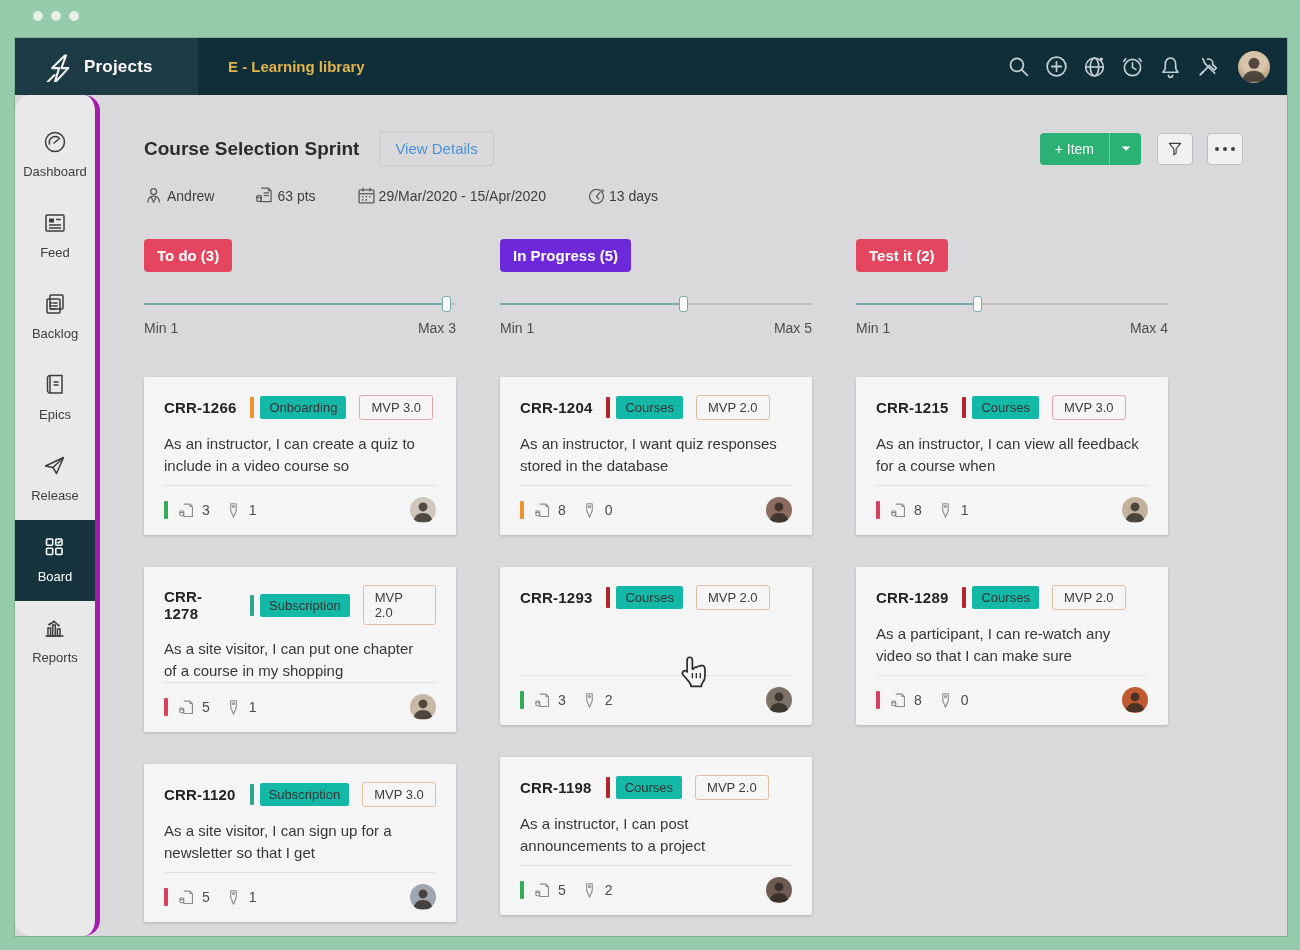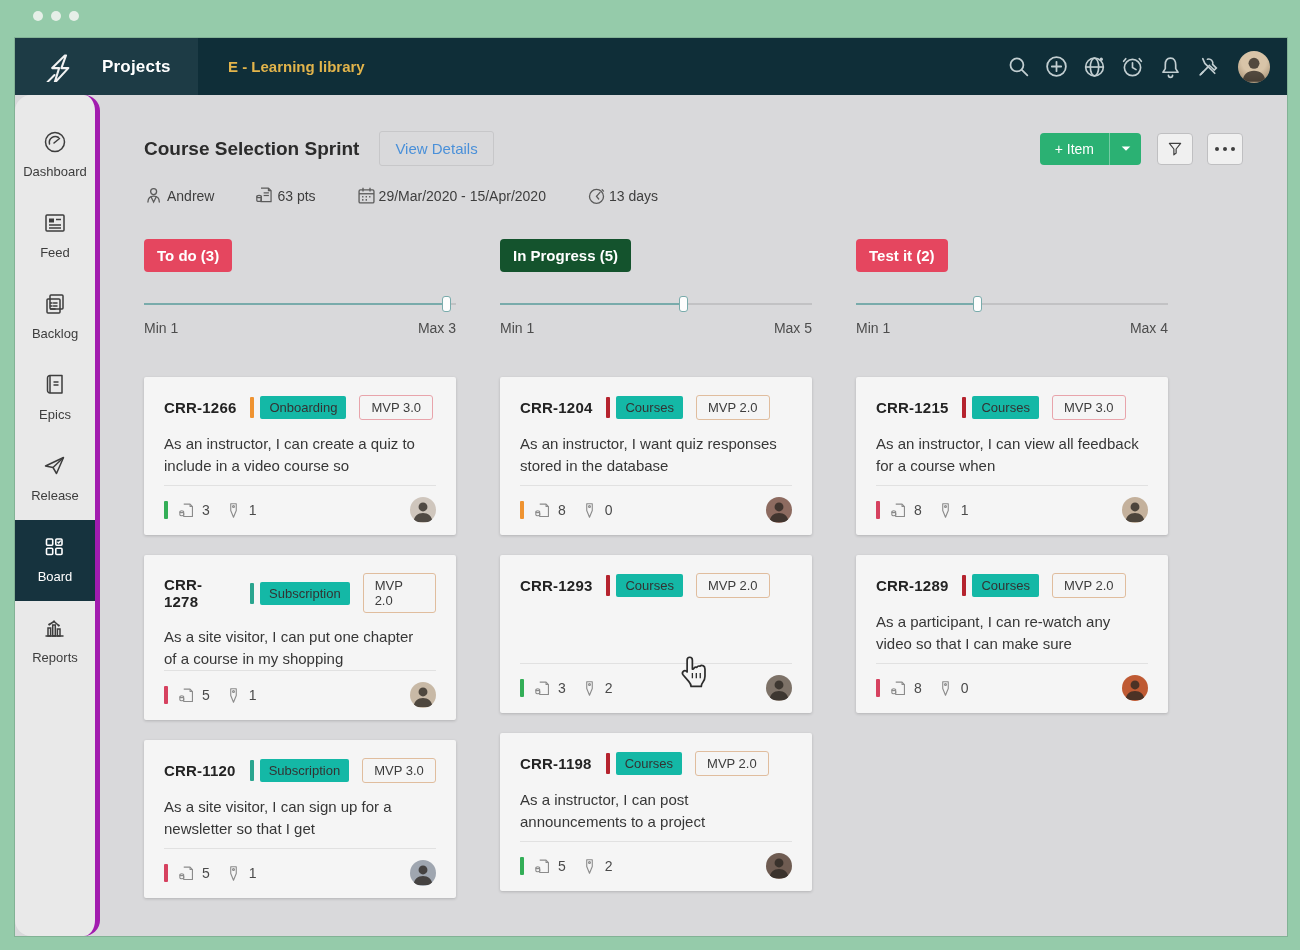--- a/index.html
+++ b/index.html
@@ -13,21 +13,21 @@
   .window-dots { position:absolute; top:11px; left:33px; display:flex; gap:8px; }
   .window-dots span { width:10px; height:10px; border-radius:50%; background:#e6efe8; }
 
   
   .app { position:absolute; top:38px; left:15px; right:13px; bottom:14px;
          display:flex; flex-direction:column; background:#d9d9db;
          box-shadow:0 0 0 1px rgba(0,0,0,.12); }
 
   
   .topbar { height:57px; background:#0f2e38; display:flex; align-items:stretch; flex-shrink:0; }
-  .brand { width:183px; background:#1d3b45; display:flex; align-items:center; gap:29px;
+  .brand { width:183px; background:#1d3b45; display:flex; align-items:center; gap:11px;
            padding-left:28px; cursor:pointer; }
   .brand svg { width:30px; height:30px; color:#f2f2f2; }
   .brand-name { font-size:17px; font-weight:bold; color:#ffffff; letter-spacing:.2px; }
   .project-tab { display:flex; align-items:center; padding:0 30px; color:#e2b44b;
                  font-size:15px; font-weight:bold; cursor:pointer; }
   .topbar-right { margin-left:auto; display:flex; align-items:center; gap:13px; padding-right:17px; }
   .tb-icon { width:25px; height:25px; color:#c2ced1; cursor:pointer; flex-shrink:0; }
   .tb-avatar { width:32px; height:32px; border-radius:50%; overflow:hidden; position:relative;
                background:radial-gradient(circle at 50% 30%, #d8c4a8 0 45%, #b9a488 70%, #8d7a64 100%);
                cursor:pointer; flex-shrink:0; margin-left:4px; }
@@ -75,21 +75,21 @@
   .column { width:312px; flex-shrink:0; }
   .col-badge { display:inline-block; color:#fff; font-size:15px; font-weight:bold;
                padding:8px 13px; border-radius:4px; cursor:pointer; }
   .slider { margin-top:24px; position:relative; height:16px; cursor:pointer; }
   .slider-track { position:absolute; top:7px; left:0; right:0; height:2px; background:#c2c2c4; }
   .slider-fill  { position:absolute; top:7px; left:0; height:2px; background:#79abab; }
   .slider-thumb { position:absolute; top:0; width:9px; height:16px; background:#fdfdfd;
                   border:1px solid #79abab; border-radius:3px; cursor:grab; }
   .slider-labels { display:flex; justify-content:space-between; margin-top:8px; font-size:14px; color:#4d4d4d; }
 
-  .cards { margin-top:41px; display:flex; flex-direction:column; gap:20px; }
+  .cards { margin-top:41px; display:flex; flex-direction:column; gap:32px; }
   .card { background:#f5f5f5; border-radius:2px; box-shadow:0 1px 3px rgba(0,0,0,.18);
           padding:18px 20px 12px; min-height:158px; display:flex; flex-direction:column; cursor:pointer; }
   .card-head { display:flex; align-items:center; }
   .card-id { font-size:15px; font-weight:bold; color:#232323; letter-spacing:.2px; }
   .tag-chip { display:flex; align-items:center; gap:6px; margin-left:14px; }
   .tag-bar { width:4px; height:21px; border-radius:1px; }
   .tag-label { background:#14b8a6; padding:4px 9px; font-size:13px; color:#333; border-radius:2px; }
   .ver-chip { margin-left:13px; border:1px solid #dcb0a8; border-radius:3px; padding:4px 11px;
               font-size:13px; color:#3d3d3d; }
   .card-text { margin-top:13px; font-size:15px; color:#373737; line-height:22px; padding-right:8px; }
@@ -490,21 +490,21 @@
                       <use href="#i-avatar-person"></use>
                     </svg>
                   </span>
               </div>
             </article>
 
           </div>
         </section>
 
         <section class="column">
-          <div class="col-badge" style="background: #14532d;">In Progress (5)</div>
+          <div class="col-badge" style="background: #6d28d9;">In Progress (5)</div>
           <div class="slider">
             <span class="slider-track"></span>
             <span class="slider-fill" style="width: 59%;"></span>
             <span class="slider-thumb" style="left: calc(59% - 5px);"></span>
           </div>
           <div class="slider-labels">
             <span>Min 1</span>
             <span>Max 5</span>
           </div>
           <div class="cards">

